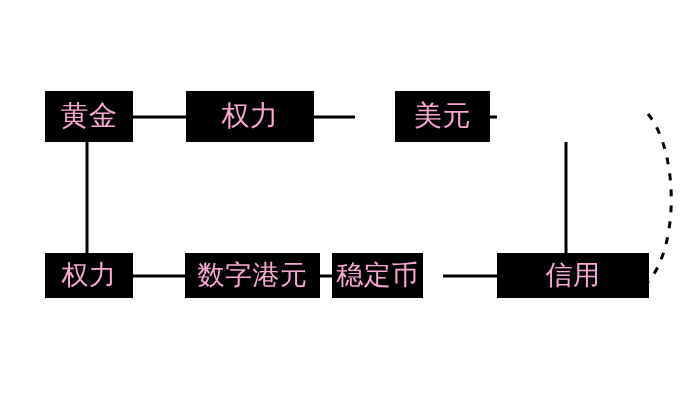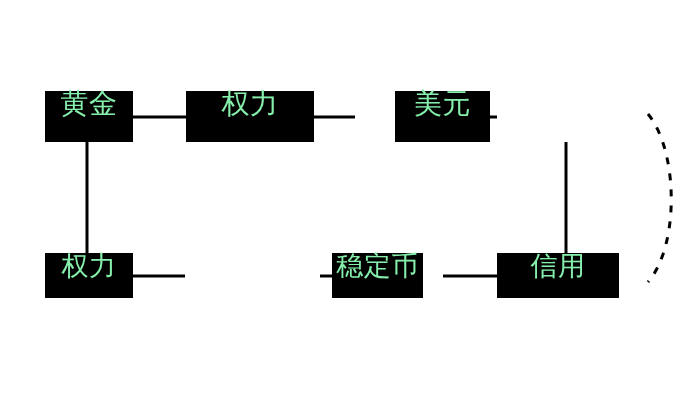--- a/index.html
+++ b/index.html
@@ -19,23 +19,23 @@
     position: absolute;
     left: 0;
     top: 0;
     width: 700px;
     height: 401px;
     pointer-events: none;
   }
   .node {
     position: absolute;
     background: #000000;
-    color: #86efac;
+    color: #f9a8d4;
     display: flex;
-    align-items: flex-start;
+    align-items: center;
     justify-content: center;
     box-sizing: border-box;
     line-height: 1;
     letter-spacing: 0.02em;
     white-space: nowrap;
   }
   .node-label {
     display: block;
     transform: translateY(-0.02em);
   }
@@ -75,22 +75,25 @@
 
   <div class="node row-top" style="left:355px; width:95px;margin-left:40px;">
     <span class="node-label">美元</span>
   </div>
 
 
   <div class="node row-bottom" style="left:45px; width:88px;">
     <span class="node-label">权力</span>
   </div>
 
+  <div class="node row-bottom" style="left:185px; width:135px;">
+    <span class="node-label">数字港元</span>
+  </div>
 
   <div class="node row-bottom" style="left:332px; width:91px;">
     <span class="node-label">稳定币</span>
   </div>
 
-  <div class="node row-bottom" style="left:497px; width:122px;">
+  <div class="node row-bottom" style="left:497px; width:152px;">
     <span class="node-label">信用</span>
   </div>
 
 </div>
 
 </body></html>

